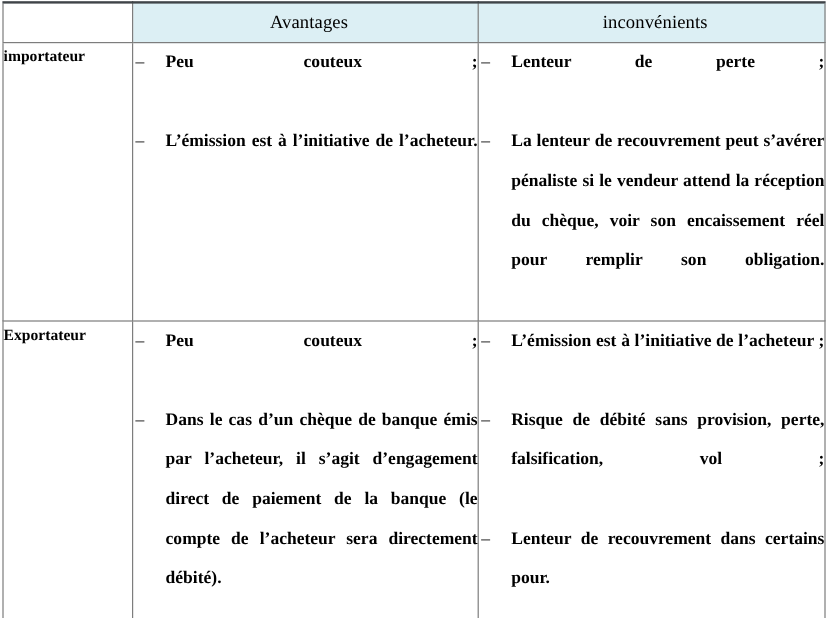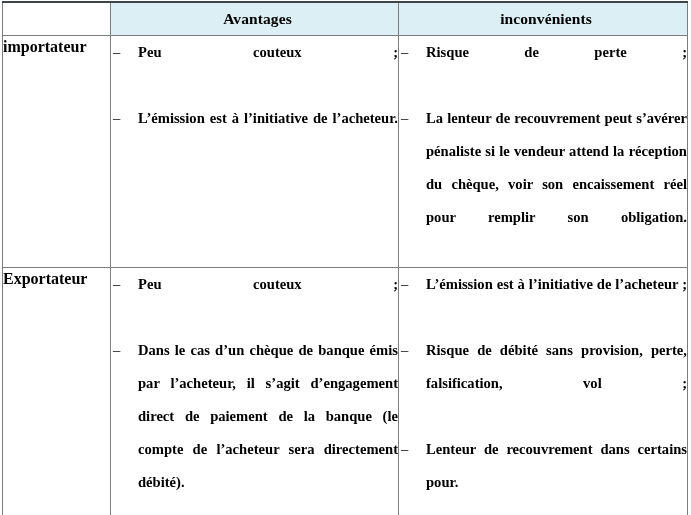--- a/index.html
+++ b/index.html
@@ -55,33 +55,33 @@
     border-bottom: 1px solid #6f7478;
     height: 32px;
   }
   thead th.empty-head {
     background: #ffffff;
     border-left: none;
   }
   .head-text {
     display: block;
     font-size: 15.5px;
-    font-weight: bold;
+    font-weight: normal;
     line-height: 32px;
     padding-left: 6px;
     letter-spacing: .1px;
     white-space: nowrap;
   }
 
   td.row-label {
     padding: 8px 4px 0 8px;
   }
   .row-label-text {
     display: block;
-    font-size: 16px;
+    font-size: 13px;
     font-weight: bold;
     line-height: 22px;
     white-space: nowrap;
   }
 
   td.cell-list {
     padding: 9px 13px 10px 14px;
   }
 
   ul.dashlist {
@@ -161,21 +161,21 @@
             <li>
               <span class="dash">–</span>
               <span class="li-text">L’émission est à l’initiative de l’acheteur.</span>
             </li>
           </ul>
         </td>
         <td class="cell-list">
           <ul class="dashlist">
             <li>
               <span class="dash">–</span>
-              <span class="li-text">Risque de perte ;</span>
+              <span class="li-text">Lenteur de perte ;</span>
             </li>
             <li>
               <span class="dash">–</span>
               <span class="li-text">La lenteur de recouvrement peut s’avérer pénaliste si le vendeur attend la réception du chèque, voir son encaissement réel pour remplir son obligation.</span>
             </li>
           </ul>
         </td>
       </tr>
 
       <tr>

